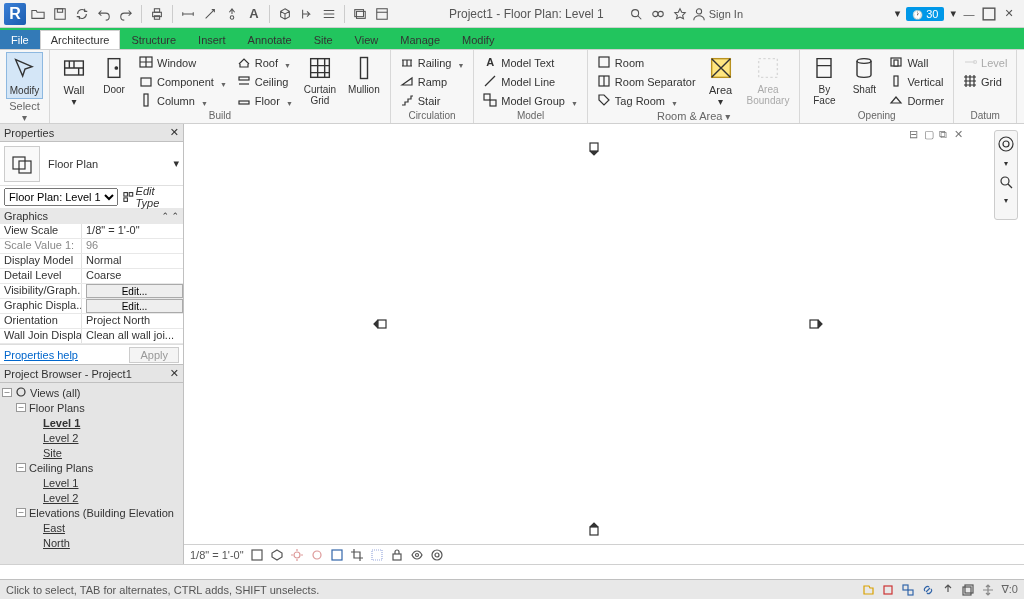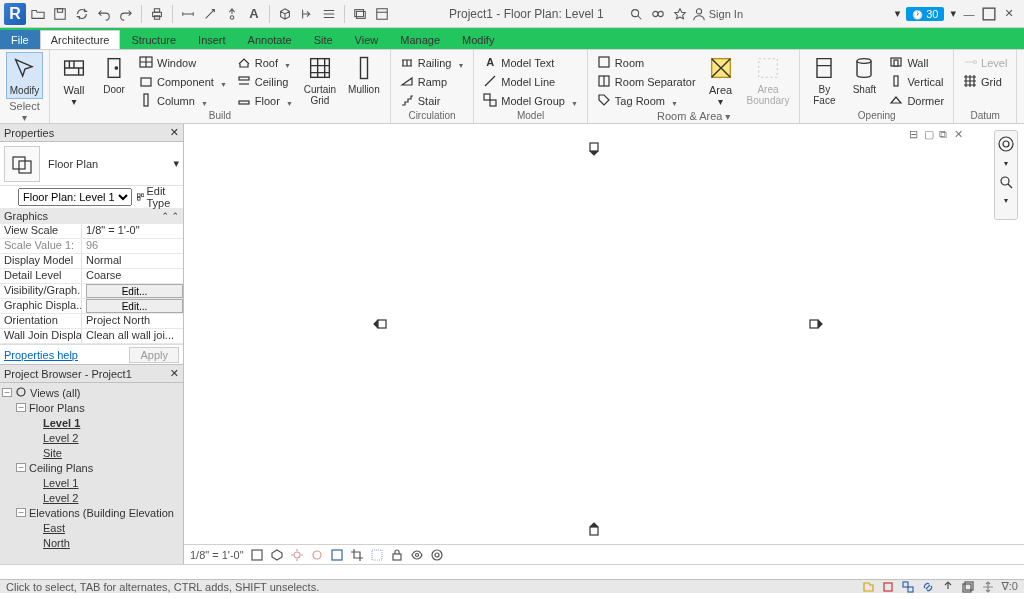--- a/index.html
+++ b/index.html
@@ -42,23 +42,23 @@
 
 .main { display: flex; height: calc(599px - 28px - 22px - 74px - 20px - 15px); }
 .left-panels { width: 184px; display: flex; flex-direction: column; border-right: 1px solid #c0c0c0; background: #f7f7f7; }
 
 
 .panel-header { background: #e5e5e5; height: 18px; display: flex; align-items: center; justify-content: space-between; padding: 0 4px; border-bottom: 1px solid #c0c0c0; font-size: 11px; }
 .panel-header .close { font-size: 11px; cursor: pointer; }
 .props { flex: 0 0 auto; border-bottom: 1px solid #c0c0c0; background: #fff; }
 .props .type-selector { height: 44px; display: flex; align-items: center; padding: 4px; gap: 8px; border-bottom: 1px solid #e0e0e0; }
 .props .type-icon { width: 36px; height: 36px; border: 1px solid #ccc; background: #f9f9f9; display: flex; align-items: center; justify-content: center; }
-.props .instance-row { display: flex; align-items: center; height: 22px; padding: 0 18px; gap: 2px; }
+.props .instance-row { display: flex; align-items: center; height: 22px; padding: 0 4px; gap: 2px; }
 .props .instance-row select { flex: 1; font-size: 11px; height: 18px; }
-.props .edit-type { font-size: 11px; padding: 1px 3px; display: flex; align-items: center; gap: 2px; cursor: pointer; }
+.props .edit-type { font-size: 11px; padding: 1px 3px; display: flex; align-items: center; gap: 2px; cursor: pointer; font-style: italic; }
 .props .prop-section { background: #e8e8e8; font-size: 11px; padding: 1px 4px; height: 16px; display: flex; align-items: center; justify-content: space-between; }
 .props .prop-row { display: flex; height: 15px; font-size: 11px; border-bottom: 1px solid #e8e8e8; }
 .props .prop-row .k { width: 82px; padding-left: 4px; border-right: 1px solid #e0e0e0; overflow: hidden; white-space: nowrap; }
 .props .prop-row .v { flex: 1; padding-left: 4px; background: #fff; overflow: hidden; white-space: nowrap; }
 .props .prop-row .v button { width: 100%; font-size: 10px; height: 14px; border: 1px solid #aaa; background: #eee; cursor: pointer; }
 .props .dim { color: #888; }
 .props .footer { display: flex; justify-content: space-between; align-items: center; height: 20px; padding: 0 4px; border-top: 1px solid #ddd; }
 .props .footer a { color: #0066cc; text-decoration: underline; font-size: 11px; }
 .props .footer button { font-size: 11px; padding: 1px 10px; color: #999; border: 1px solid #ccc; background: #f4f4f4; }
 
@@ -77,21 +77,21 @@
 .canvas { position: absolute; inset: 0 18px 20px 0; background: #fff; }
 .elev-marker { position: absolute; width: 14px; height: 14px; }
 .elev-marker svg { width: 100%; height: 100%; }
 .view-cube { position: absolute; top: 6px; right: 6px; width: 24px; height: 90px; border: 1px solid #ccc; border-radius: 3px; background: #f6f6f6; display: flex; flex-direction: column; align-items: center; gap: 6px; padding: 4px 0; }
 .view-bar { position: absolute; bottom: 0; left: 0; right: 0; height: 20px; border-top: 1px solid #d0d0d0; display: flex; align-items: center; padding: 0 6px; gap: 6px; font-size: 11px; color: #555; }
 .view-bar .ico { width: 14px; height: 14px; display: flex; align-items: center; justify-content: center; }
 .canvas-tb { position: absolute; top: 4px; right: 40px; display: flex; gap: 3px; }
 .canvas-tb .ico { width: 12px; height: 12px; color: #777; }
 
 
-.statusbar { height: 14px; background: #e8e8e8; border-top: 1px solid #c0c0c0; display: flex; align-items: center; padding: 0 6px; font-size: 11px; color: #555; }
+.statusbar { height: 20px; background: #e8e8e8; border-top: 1px solid #c0c0c0; display: flex; align-items: center; padding: 0 6px; font-size: 11px; color: #555; }
 .statusbar .right { margin-left: auto; display: flex; gap: 6px; align-items: center; }
 .statusbar .ico { width: 14px; height: 14px; }
 .resize-strip { height: 15px; background: #fff; border-top: 1px solid #d0d0d0; }
 
 svg { stroke: currentColor; fill: none; stroke-width: 1.2; }
 .area-ico-bg { fill: #ffe680; stroke: #b8911f; }
 </style>
 </head>
 <body>
 

